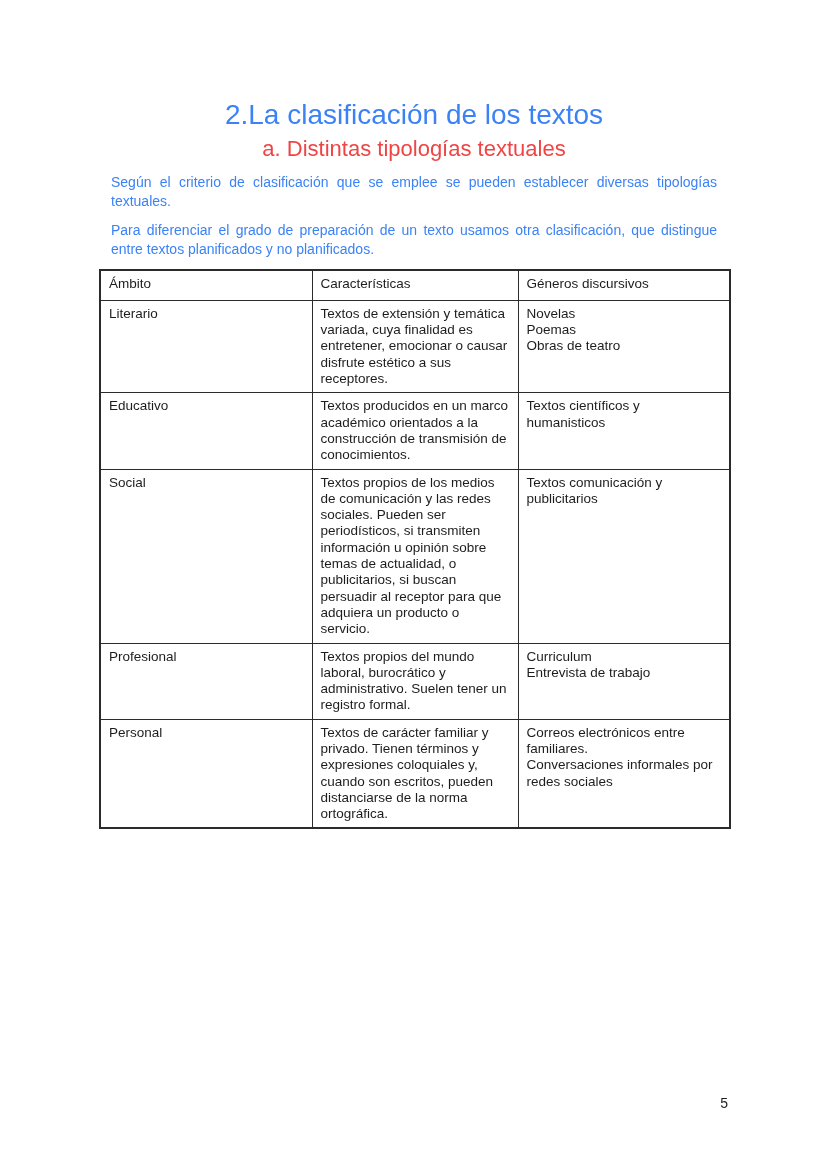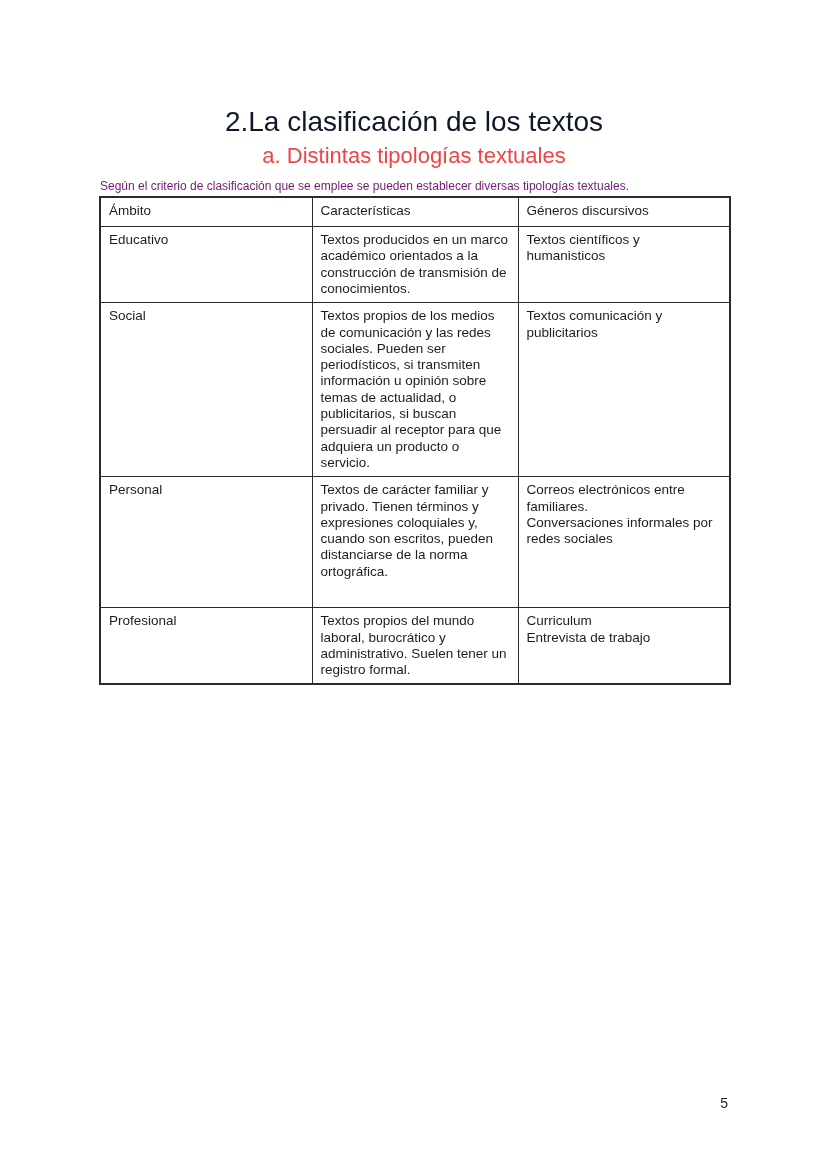--- a/index.html
+++ b/index.html
@@ -20,37 +20,37 @@
     width: 828px;
     height: 1169px;
     box-sizing: border-box;
     padding: 98px 100px 0 100px;
   }
   .doc-title {
     font-size: 28px;
     line-height: 34px;
     text-align: center;
     font-weight: 400;
-    margin: 7px 0 3px 0;
-    color: #0f172a;
+    margin: 0 0 3px 0;
+    color: #3b82f6;
   }
   .doc-subtitle {
     font-size: 22px;
     line-height: 27px;
     text-align: center;
     font-weight: 400;
     margin: 0 0 8px 0;
     color: #ef4444;
   }
   .body-para {
-    font-size: 12px;
+    font-size: 14px;
     line-height: 18.6px;
     text-align: justify;
-    margin: 0;
-    color: #701a75;
+    margin: 11px;
+    color: #3b82f6;
   }
   .section-b-heading {
     font-size: 22px;
     line-height: 27px;
     text-align: center;
     font-weight: 400;
     margin: 22px 0 6px 0;
     color: #1a1a1a;
   }
   .para-before-table {
@@ -96,57 +96,65 @@
 </head>
 <body>
 
 <div class="page">
 
   <h1 class="doc-title">2.La clasificación de los textos</h1>
 
   <h2 class="doc-subtitle">a. Distintas tipologías textuales</h2>
 
   <p class="body-para">Según el criterio de clasificación que se emplee se pueden establecer diversas tipologías textuales.</p>
+  <p class="body-para">Para diferenciar el grado de preparación de un texto usamos otra clasificación, que distingue entre textos planificados y no planificados.</p>
 
 
 
   <table class="genres-table">
     <colgroup>
       <col style="width:212px">
       <col style="width:206px">
       <col style="width:212px">
     </colgroup>
     <thead>
       <tr>
         <th>Ámbito</th>
         <th>Características</th>
         <th>Géneros discursivos</th>
       </tr>
     </thead>
     <tbody>
       <tr>
+        <td>Literario</td>
+        <td>Textos de extensión y temática variada, cuya finalidad es entretener, emocionar o causar disfrute estético a sus receptores.</td>
+        <td>Novelas
+Poemas
+Obras de teatro</td>
+      </tr>
+      <tr>
         <td>Educativo</td>
         <td>Textos producidos en un marco académico orientados a la construcción de transmisión de conocimientos.</td>
         <td>Textos científicos y humanisticos</td>
       </tr>
       <tr>
         <td>Social</td>
         <td>Textos propios de los medios de comunicación y las redes sociales. Pueden ser periodísticos, si transmiten información u opinión sobre temas de actualidad, o publicitarios, si buscan persuadir al receptor para que adquiera un producto o servicio.</td>
         <td>Textos comunicación y publicitarios</td>
       </tr>
       <tr>
+        <td>Profesional</td>
+        <td>Textos propios del mundo laboral, burocrático y administrativo. Suelen tener un registro formal.</td>
+        <td>Curriculum
+Entrevista de trabajo</td>
+      </tr>
+      <tr>
         <td>Personal</td>
         <td>Textos de carácter familiar y privado. Tienen términos y expresiones coloquiales y, cuando son escritos, pueden distanciarse de la norma ortográfica.</td>
         <td>Correos electrónicos entre familiares.
 Conversaciones informales por redes sociales</td>
-      </tr>
-      <tr>
-        <td>Profesional</td>
-        <td>Textos propios del mundo laboral, burocrático y administrativo. Suelen tener un registro formal.</td>
-        <td>Curriculum
-Entrevista de trabajo</td>
       </tr>
     </tbody>
   </table>
 
   <div class="page-number">5</div>
 
 </div>
 
 </body></html>

